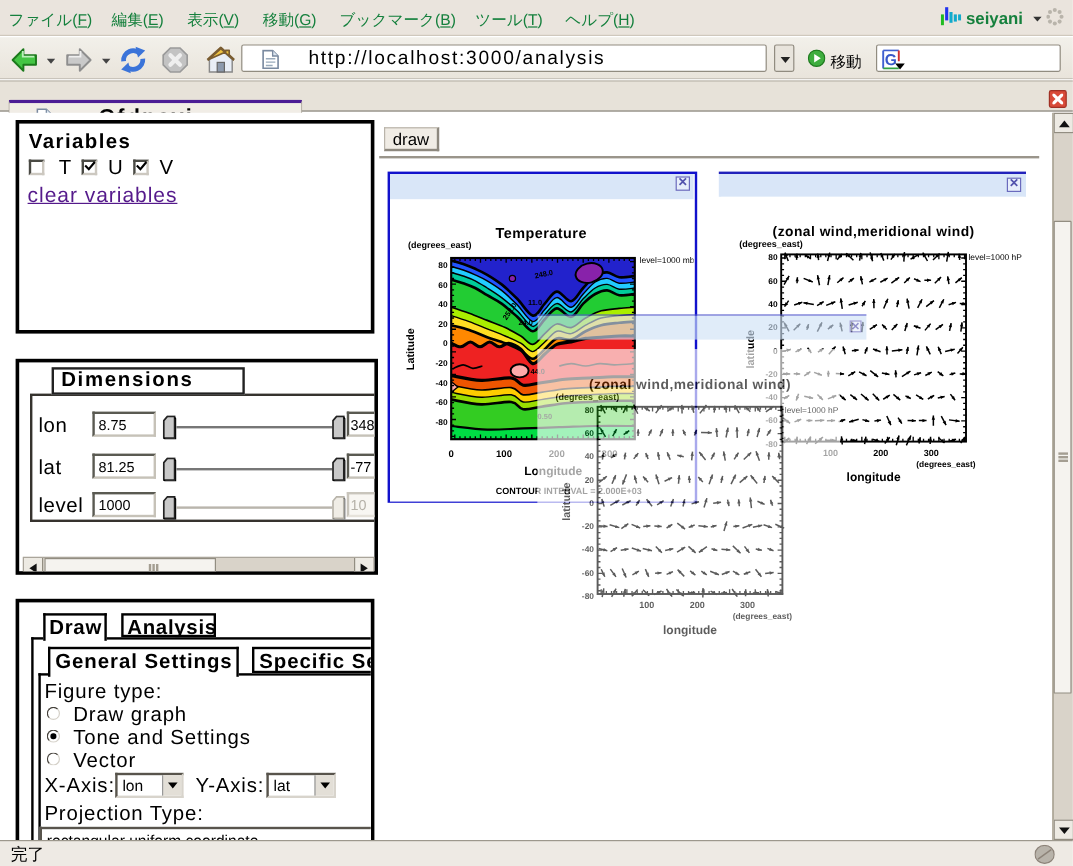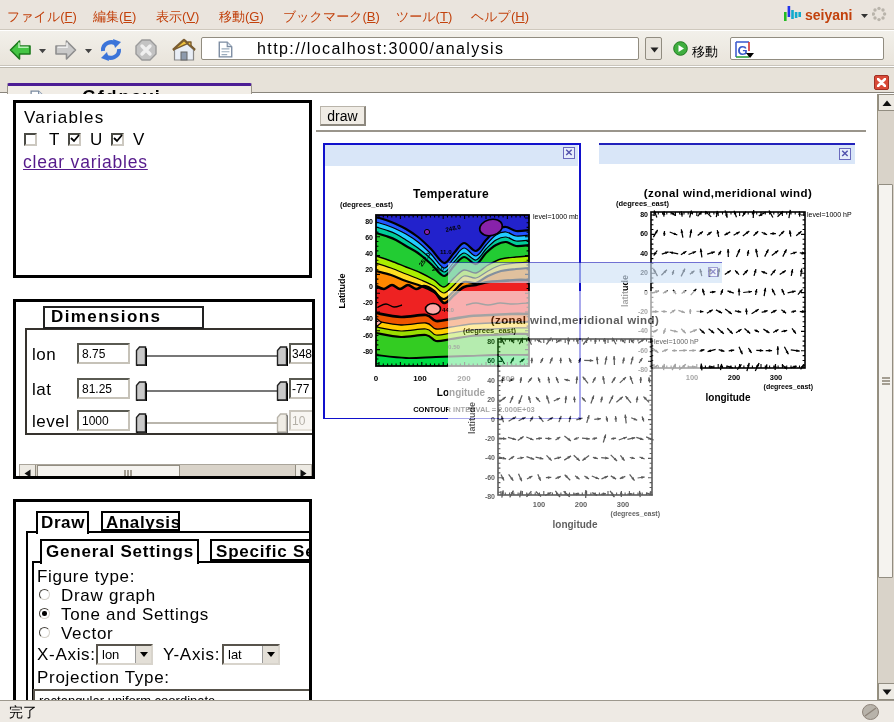--- a/index.html
+++ b/index.html
@@ -1,16 +1,16 @@
 <!DOCTYPE html>
 <html><head><meta charset="utf-8"><style>
 *{margin:0;padding:0;box-sizing:border-box}
 html,body{width:894px;height:722px;overflow:hidden;font-family:"Liberation Sans",sans-serif;background:#fff}
 .abs{position:absolute}span.abs,a.abs{white-space:nowrap}
-#menubar{position:absolute;left:0;top:0;width:894px;height:30px;background:#eae4dd;border-bottom:1px solid #cfc8bd;font-size:13px;color:#c2410c}
+#menubar{position:absolute;left:0;top:0;width:894px;height:30px;background:#eae4dd;border-bottom:1px solid #cfc8bd;font-size:13px;color:#15803d}
 #menubar span{position:absolute;top:8px}
 #toolbar{position:absolute;left:0;top:31px;width:894px;height:35px;background:linear-gradient(#f2f0ea,#e9e4db);border-bottom:1px solid #c9c4bb}
 #tabstrip{position:absolute;left:0;top:67px;width:894px;height:26px;background:#e7e2d9;border-top:1px solid #bcb7ac;border-bottom:1px solid #89857c}
 #tab1{position:absolute;left:7px;top:15px;width:245px;height:23px;background:#f1ede6;border:1px solid #9b968a;border-bottom:none;border-top:3px solid #4c1d95;border-radius:2px 2px 0 0}
 #tab1 .tt{position:absolute;left:74px;top:1px;font-size:18px;font-weight:bold;letter-spacing:1.8px;color:#000}
 #content{position:absolute;left:0;top:94px;width:894px;height:606px;background:#fff}
 #statusbar{position:absolute;left:0;top:700px;width:894px;height:22px;background:#eeeae4;border-top:1px solid #9d988d;font-size:14px;z-index:60}
 #vscroll{position:absolute;left:877px;top:94px;width:17px;height:606px;background:#d9d3c9;border-left:1px solid #97917f;z-index:55} 
 .sbtn{position:absolute;left:0;width:17px;height:17px;background:#edeae3;border:1px solid #928d81}
 .urlbar{position:absolute;left:201px;top:6px;width:438px;height:23px;background:#fff;border:1px solid #918c80;border-radius:2px}
@@ -144,21 +144,21 @@
       </svg>
     </div>
     <div class="abs" style="left:0;top:90px;width:15px;height:394px;background:#f5f3ef;border:1px solid #928d81;border-radius:1px">
       <div class="abs" style="left:3px;top:192px;width:8px;height:1.5px;background:#a49e92"></div>
       <div class="abs" style="left:3px;top:195px;width:8px;height:1.5px;background:#a49e92"></div>
       <div class="abs" style="left:3px;top:198px;width:8px;height:1.5px;background:#a49e92"></div>
     </div>
   </div>
 <div id="content">
 <div class="box3" style="left:13px;top:6px;width:299px;height:178px">
-<div class="abs" style="left:8px;top:5px;font-size:17px;letter-spacing:1.2px;font-weight:normal">Variables</div>
+<div class="abs" style="left:8px;top:5px;font-size:17px;letter-spacing:1.2px;font-weight:bold">Variables</div>
 <div class="abs" style="left:8px;top:30px;width:13px;height:13px;background:#fff;border-top:2px solid #4a4a44;border-left:2px solid #4a4a44;border-bottom:2px solid #ccc8c0;border-right:2px solid #ccc8c0"></div>
 <span class="abs" style="left:33px;top:27px;font-size:17px">T</span>
 <div class="abs" style="left:52px;top:30px;width:13px;height:13px;background:#fff;border-top:2px solid #4a4a44;border-left:2px solid #4a4a44;border-bottom:2px solid #ccc8c0;border-right:2px solid #ccc8c0">
         <svg class="abs" style="left:0px;top:-1px" width="10" height="10">
           <path d="M1 4 L4 7 L9 1" stroke="#000" stroke-width="1.8" fill="none"></path>
         </svg>
       </div>
 <span class="abs" style="left:74px;top:27px;font-size:17px">U</span>
 <div class="abs" style="left:95px;top:30px;width:13px;height:13px;background:#fff;border-top:2px solid #4a4a44;border-left:2px solid #4a4a44;border-bottom:2px solid #ccc8c0;border-right:2px solid #ccc8c0">
         <svg class="abs" style="left:0px;top:-1px" width="10" height="10">

